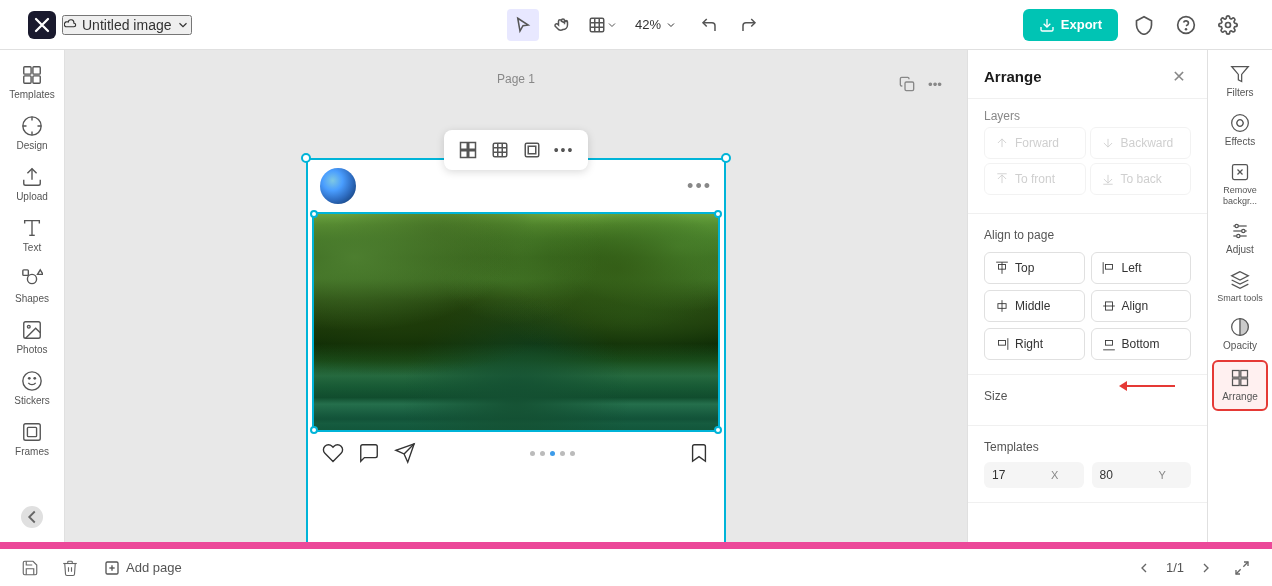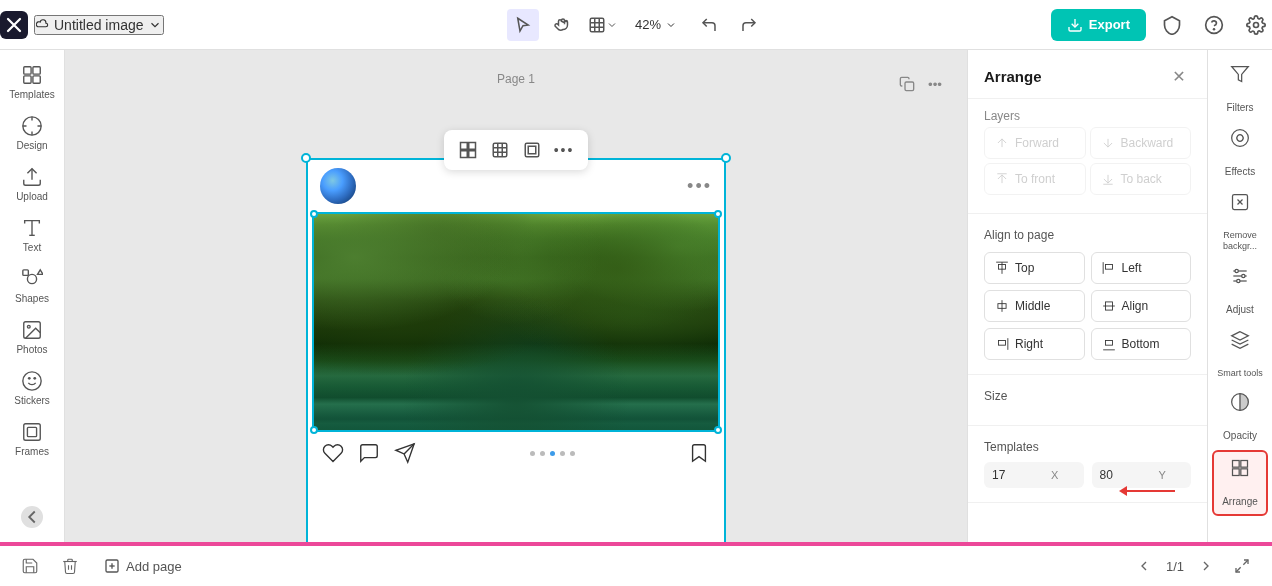--- a/index.html
+++ b/index.html
@@ -5,21 +5,21 @@
     * { box-sizing: border-box; margin: 0; padding: 0; }
     body { font-family: -apple-system, BlinkMacSystemFont, 'Segoe UI', sans-serif; background: #f0f0f0; display: flex; flex-direction: column; height: 586px; overflow: hidden; }
 
     
     .topbar {
       height: 50px;
       background: #fff;
       border-bottom: 1px solid #e0e0e0;
       display: flex;
       align-items: center;
-      padding: 0 0;
+      padding: 0 28px;
       gap: 8px;
       flex-shrink: 0;
       z-index: 10;
     }
     .topbar-left { display: flex; align-items: center; gap: 6px; flex: 1; }
     .topbar-center { display: flex; align-items: center; gap: 8px; position: absolute; left: 50%; transform: translateX(-50%); }
     .topbar-right { display: flex; align-items: center; gap: 10px; margin-left: auto; }
 
     .brand-icon { width: 28px; height: 28px; background: #1a1a2e; border-radius: 6px; display: flex; align-items: center; justify-content: center; color: white; font-size: 14px; font-weight: bold; flex-shrink: 0; }
     .doc-title { font-size: 14px; color: #333; display: flex; align-items: center; gap: 4px; cursor: pointer; }
@@ -60,21 +60,21 @@
     .canvas-toolbar {
       position: absolute; top: 80px; left: 50%; transform: translateX(-50%); background: #fff; border-radius: 8px; box-shadow: 0 2px 8px rgba(0,0,0,0.15); display: flex; align-items: center; gap: 4px; padding: 6px 10px; z-index: 5;
     }
     .canvas-toolbar-btn {
       width: 28px; height: 28px; border: none; background: transparent; cursor: pointer; display: flex; align-items: center; justify-content: center; color: #555; border-radius: 4px;
     }
     .page-action-btn { width: 24px; height: 24px; background: transparent; border: none; cursor: pointer; color: #888; display: flex; align-items: center; justify-content: center; border-radius: 4px; }
 
     
     .bottombar {
-      height: 44px; background: #fff; border-top: 4px solid #ec4899; display: flex; align-items: center; padding: 0 16px; gap: 12px; flex-shrink: 0; justify-content: center;
+      height: 44px; background: #fff; border-top: 7px solid #ec4899; display: flex; align-items: center; padding: 0 16px; gap: 12px; flex-shrink: 0; justify-content: center;
     }
     .bottom-btn { width: 28px; height: 28px; border: none; background: transparent; cursor: pointer; display: flex; align-items: center; justify-content: center; color: #666; border-radius: 4px; }
     .add-page-btn { display: flex; align-items: center; gap: 6px; background: transparent; border: none; cursor: pointer; font-size: 13px; color: #555; padding: 4px 8px; border-radius: 4px; }
     .bottom-right { display: flex; align-items: center; gap: 8px; margin-left: auto; }
 
     
     .right-panel {
       width: 240px; background: #fff; border-left: 1px solid #e0e0e0; flex-shrink: 0; display: flex; flex-direction: column; overflow-y: auto;
     }
     .panel-header { display: flex; align-items: center; justify-content: space-between; padding: 14px 16px 10px; border-bottom: 1px solid #f0f0f0; }
@@ -114,21 +114,21 @@
     .pos-input { background: transparent; border: none; font-size: 12px; color: #333; width: 50px; outline: none; }
     .pos-label { font-size: 11px; color: #888; }
 
     .rot-section { padding: 10px 16px; }
 
     
     .tools-panel {
       width: 65px; background: #fff; border-left: 1px solid #e0e0e0; flex-shrink: 0; display: flex; flex-direction: column; align-items: center; padding: 8px 0; gap: 2px;
     }
     .tools-item {
-      width: 56px; padding: 6px 4px; border-radius: 6px; cursor: pointer; display: flex; flex-direction: column; align-items: center; gap: 18px; color: #555;
+      width: 56px; padding: 6px 4px; border-radius: 6px; cursor: pointer; display: flex; flex-direction: column; align-items: center; gap: 3px; color: #555;
     }
     .tools-item.active { background: #fff0f0; border: 2px solid #e53935; }
     .tools-item svg { width: 20px; height: 20px; }
     .tools-item span { font-size: 10px; text-align: center; line-height: 1.2; }
   </style>
 </head>
 <body>
 
 <div class="topbar">
   <div class="topbar-left">

